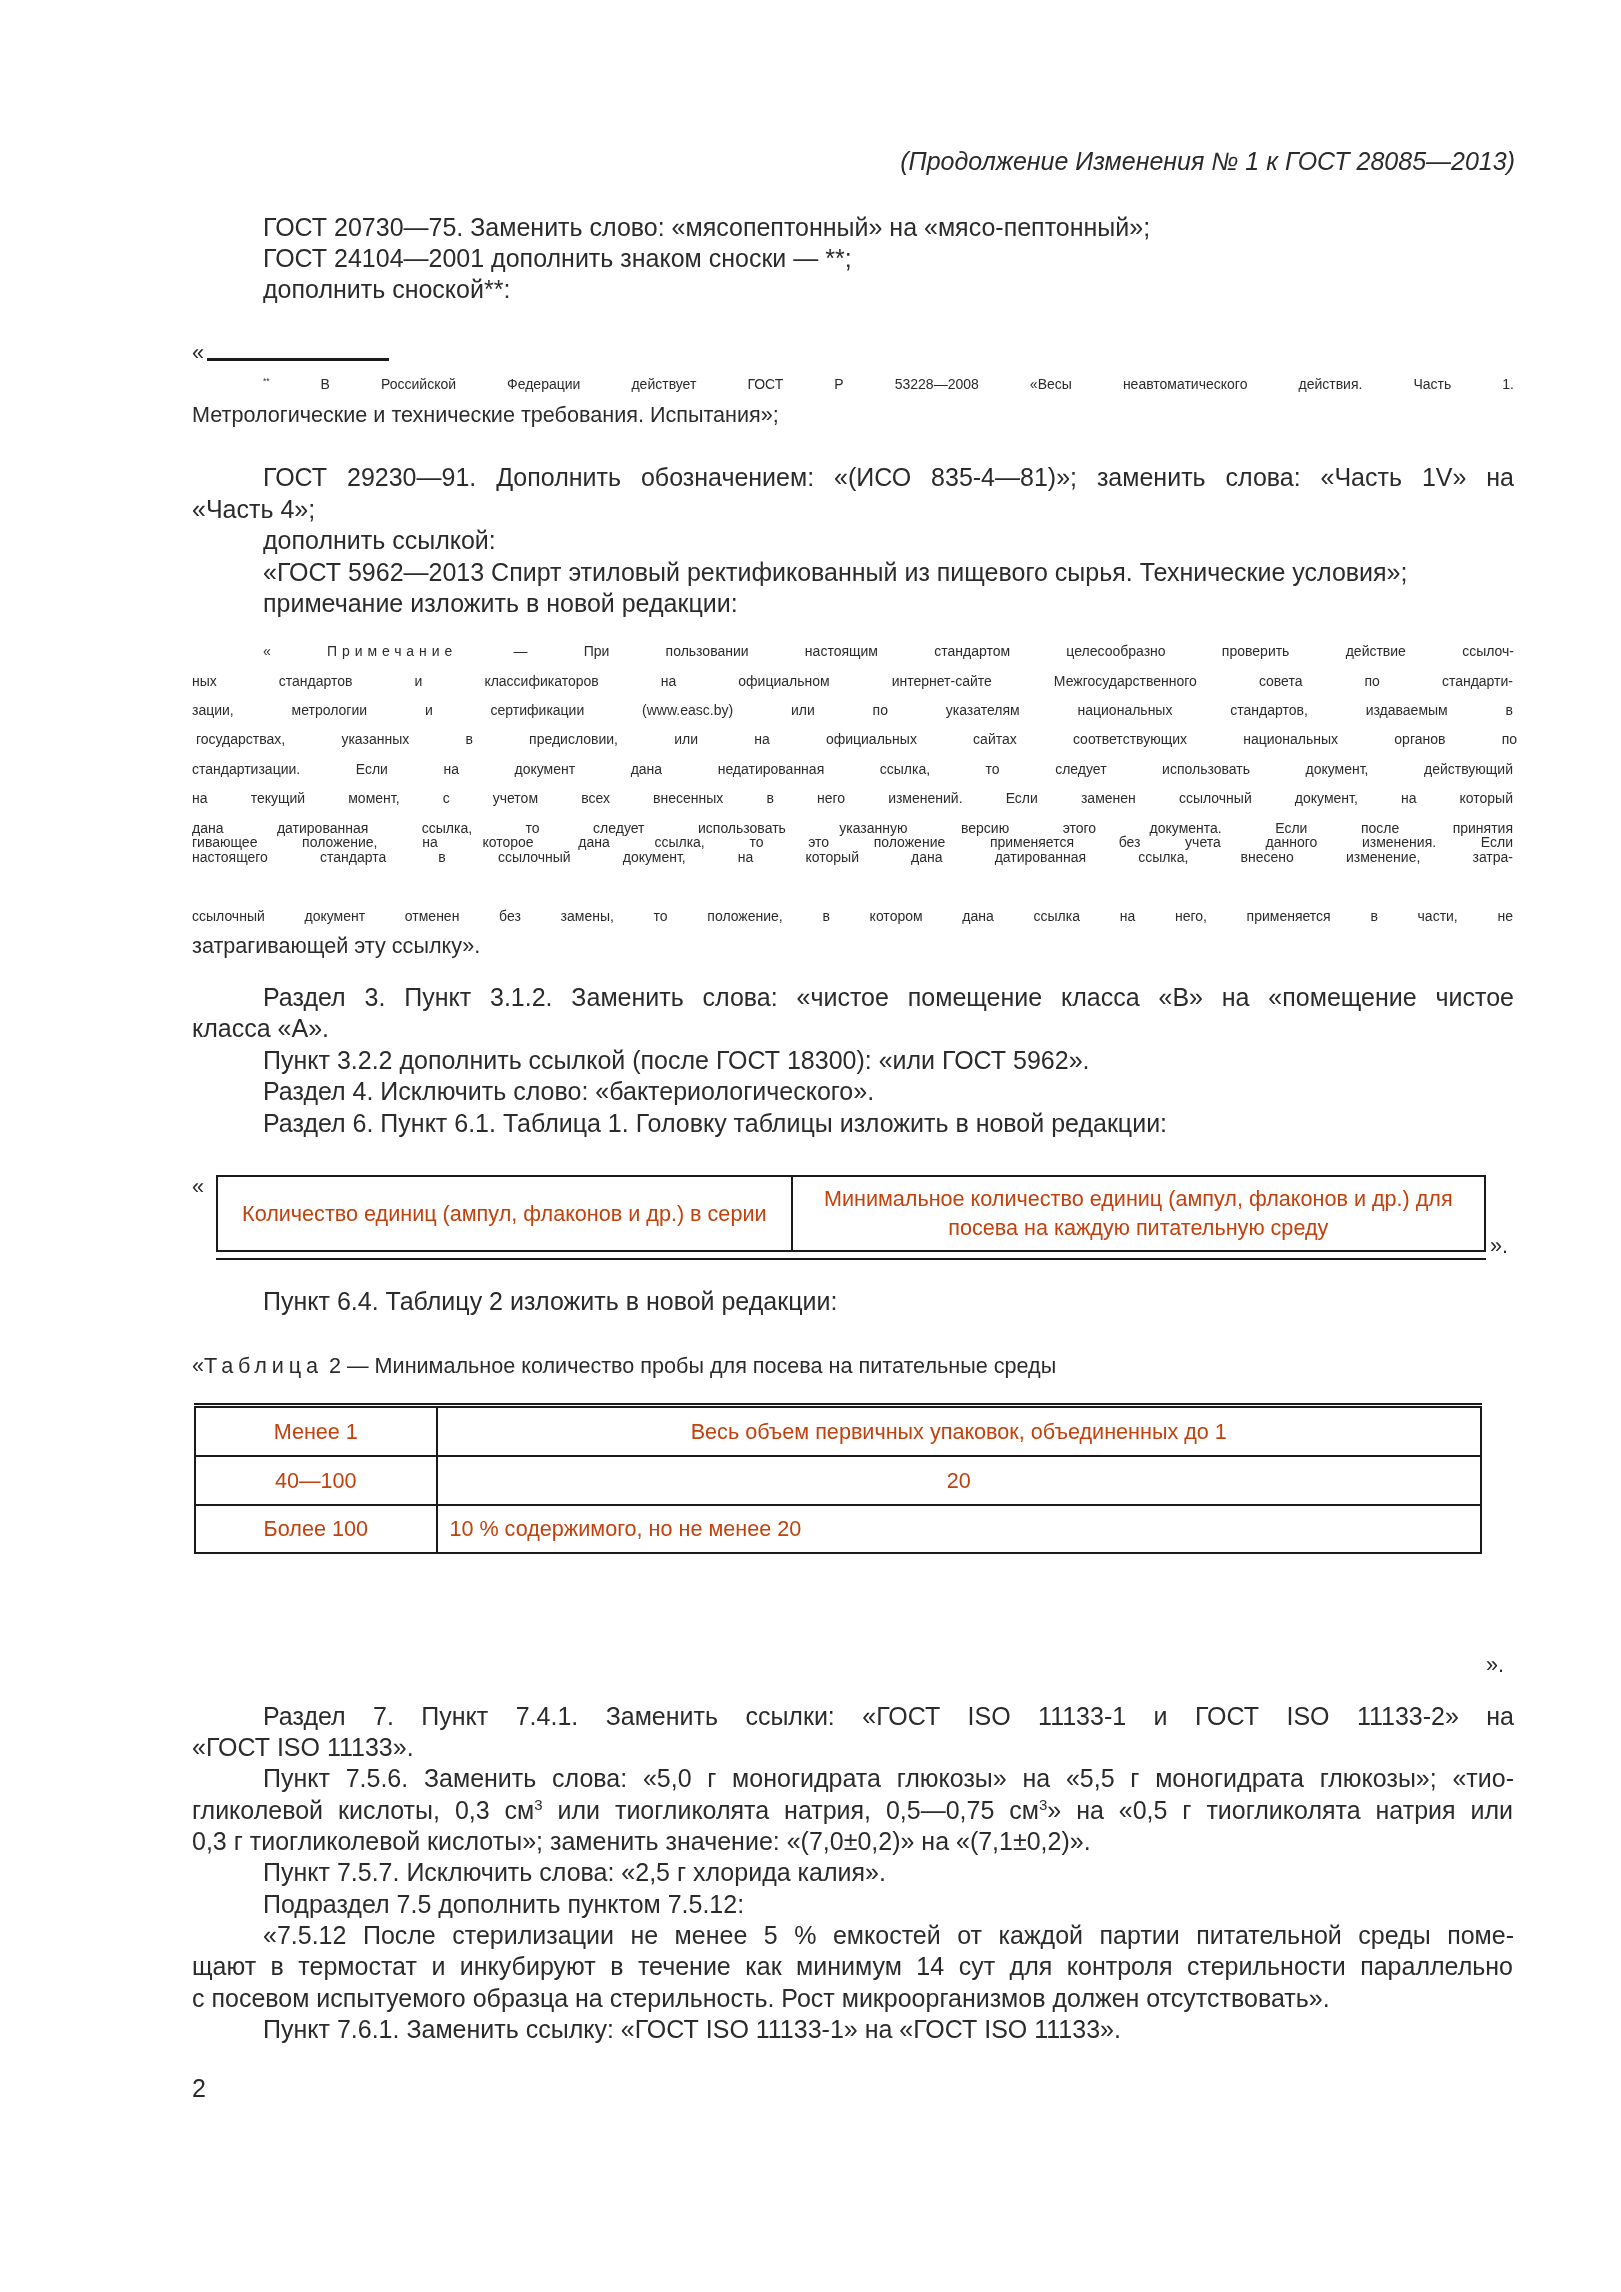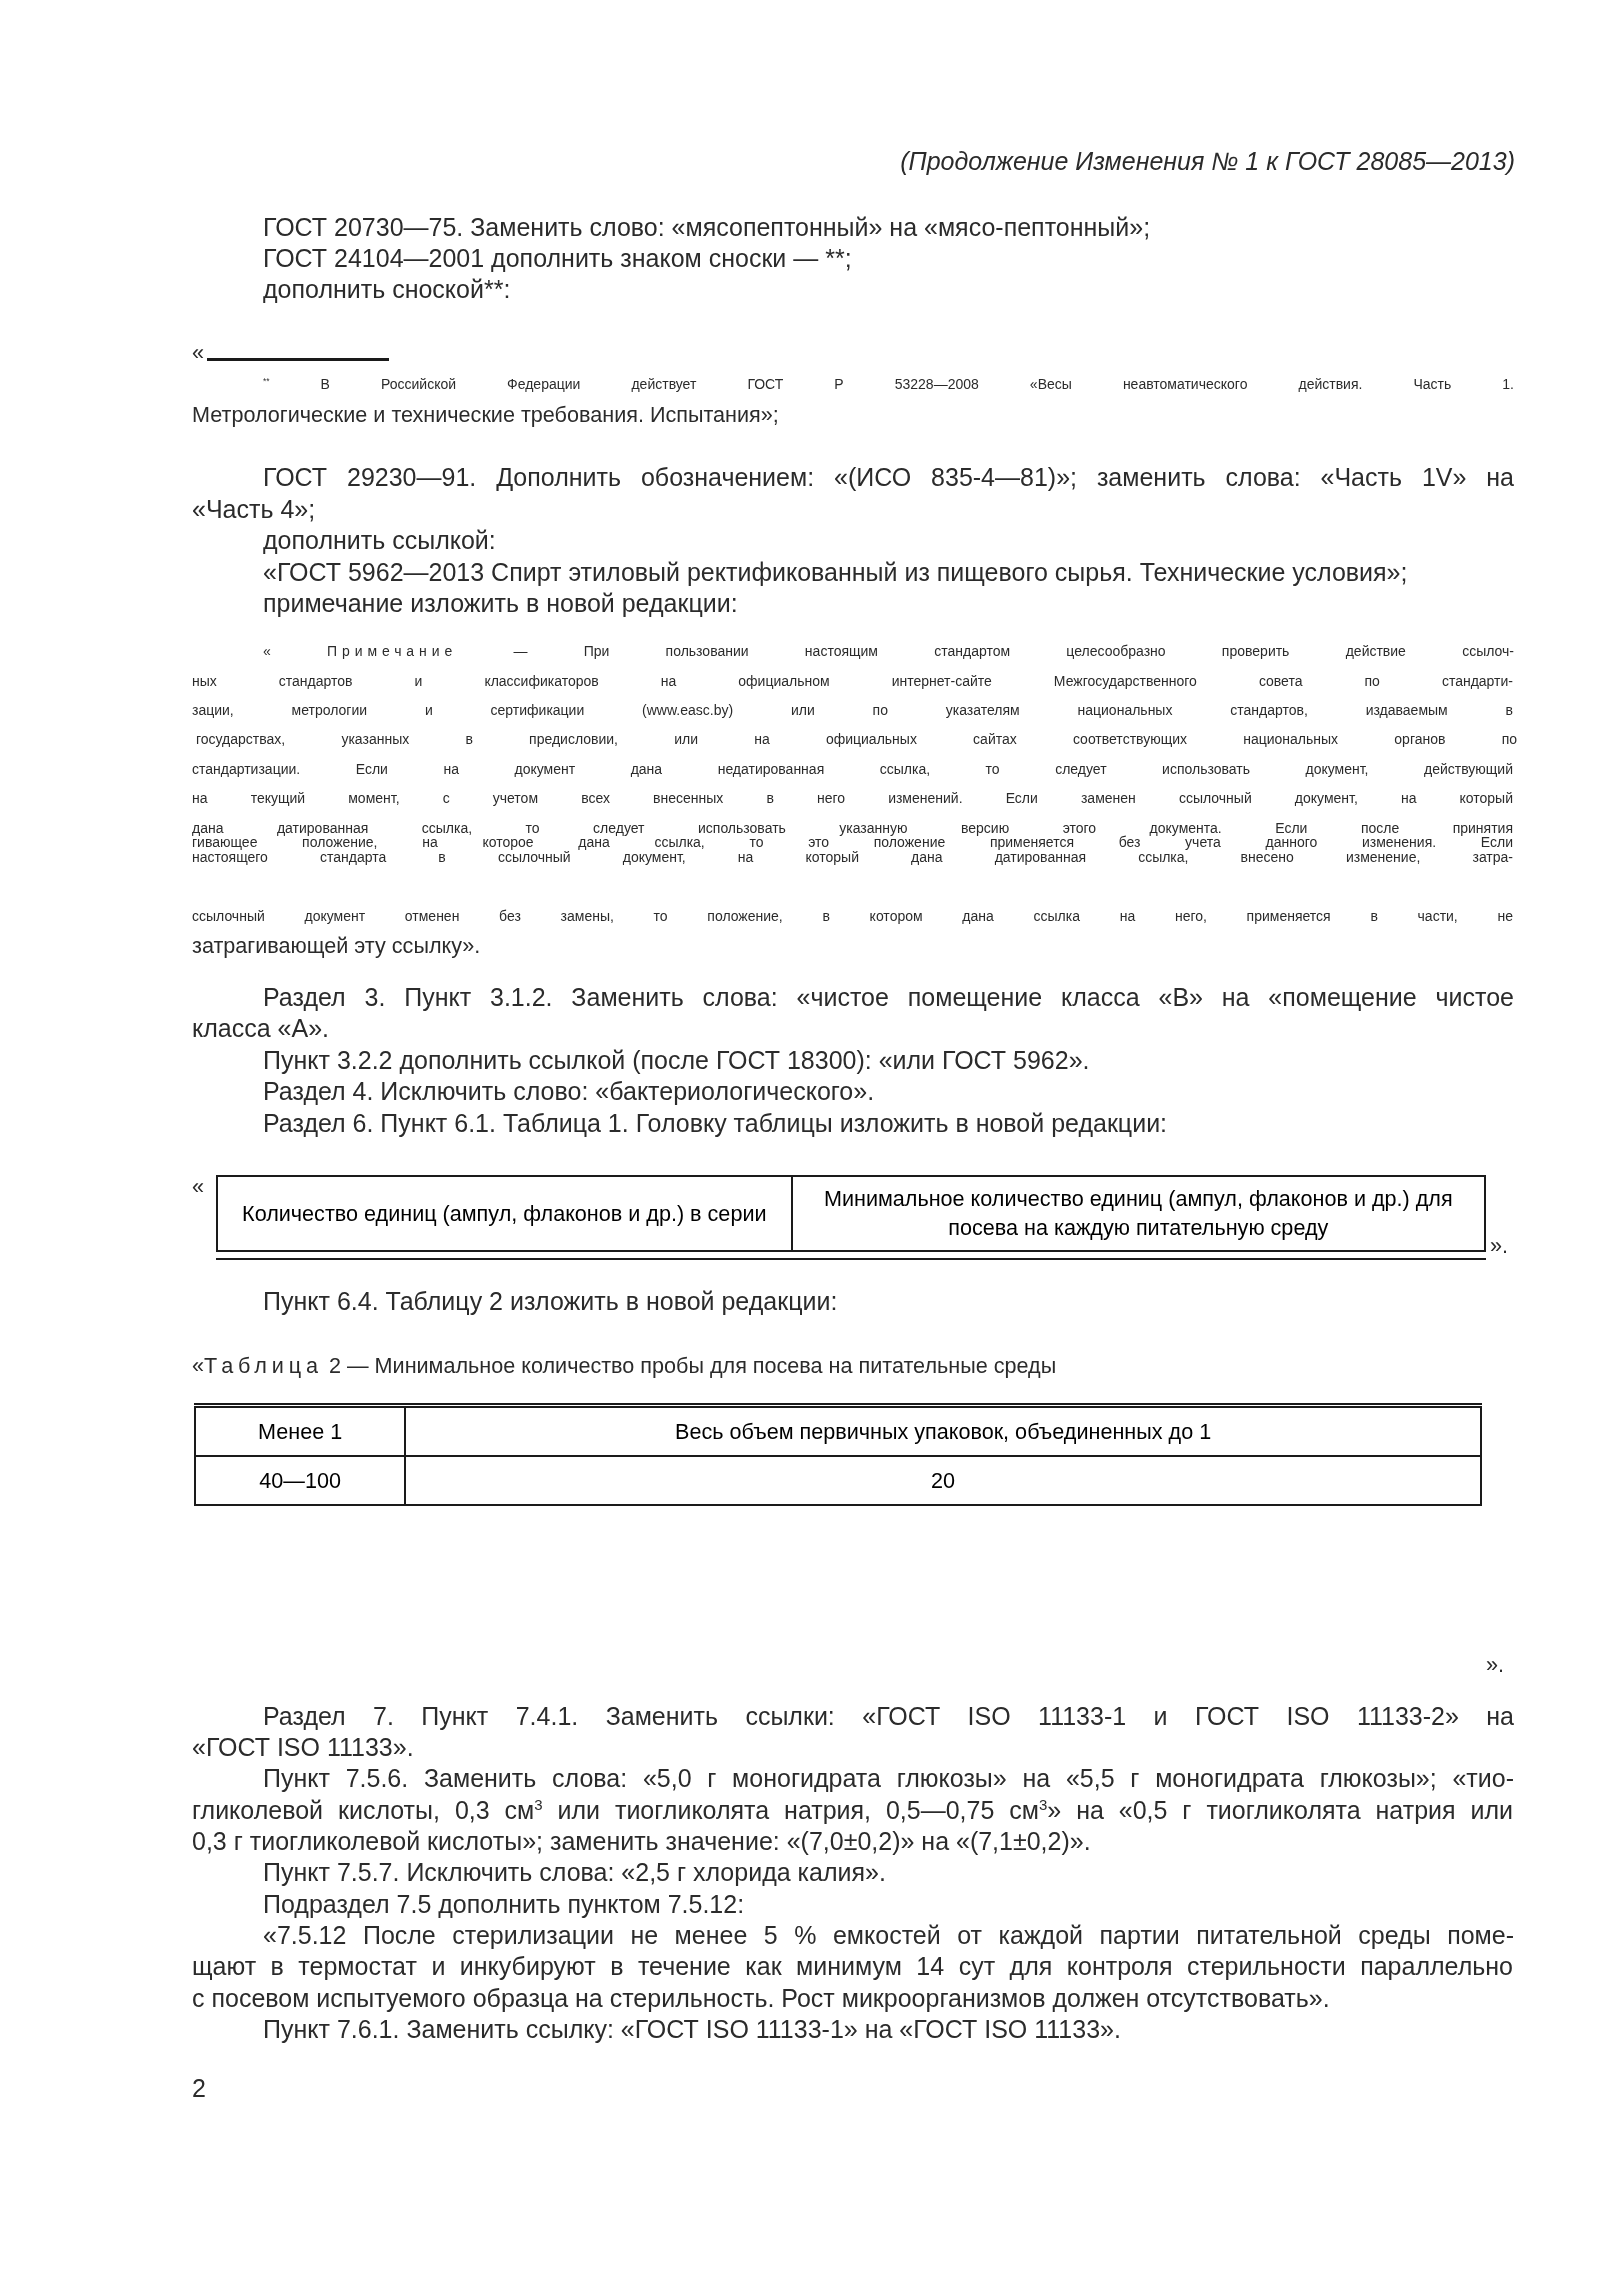--- a/index.html
+++ b/index.html
@@ -8,21 +8,21 @@
   .ln { position:absolute; white-space:nowrap; font-size:25px; line-height:29px; }
   .sm { position:absolute; white-space:nowrap; font-size:21.6px; line-height:29px; }
   .just { position:absolute; font-size:25px; line-height:29px; text-align:justify; text-align-last:justify; white-space:nowrap; }
   .justs { position:absolute; font-size:14px; line-height:29px; text-align:justify; text-align-last:justify; white-space:nowrap; }
   .j-inner { display:block; }
   .spaced { letter-spacing:4.9px; }
   .header { position:absolute; right:106px; top:147px; font-size:25px; font-style:italic; white-space:nowrap; }
   sup { font-size:0.6em; vertical-align:0.6em; line-height:0; }
   sub { font-size:0.6em; vertical-align:-0.3em; line-height:0; }
   .fnrule { position:absolute; left:207px; top:358px; width:182px; height:2.9px; background:#1a1a1a; }
-  table.t { position:absolute; border-collapse:collapse; font-size:21.6px; color:#000000; }
+  table.t { position:absolute; border-collapse:collapse; font-size:21.6px; color:#c2410c; }
   table.t td { border:2.9px solid #1a1a1a; text-align:center; vertical-align:middle; padding:3.9px 11.8px; line-height:29px; }
   table.t td.left { text-align:left; }
   .t1 { left:216px; top:1175px; width:1270px; }
   .t1 td { height:65px; }
   .t1-under { position:absolute; left:216px; top:1258px; width:1270px; height:2px; background:#1a1a1a; }
   .t2 { left:194px; top:1403px; width:1288px; }
   .t2 .hd td { height:61px; }
   .t2 .hd2 td { border-top:5.9px double #1a1a1a; }
   .t2 .row td { height:39px; }
 </style>
@@ -109,20 +109,24 @@
 <table class="t t2">
   <tbody>
   <tr class="row hd2">
     <td>Менее 1</td>
     <td>Весь объем первичных упаковок, объединенных до 1</td>
   </tr>
   <tr class="row">
     <td>40—100</td>
     <td>20</td>
   </tr>
+  <tr class="row">
+    <td>Более 100</td>
+    <td class="left">10 % содержимого, но не менее 20</td>
+  </tr>
 </tbody>
   </table>
 <div class="sm" style="left:1486px;top:1650px;">».</div>
 
 <div class="just" style="left:263px;top:1702px;width:1251px;">
     <span class="j-inner">Раздел 7. Пункт 7.4.1. Заменить ссылки: «ГОСТ ISO 11133-1 и ГОСТ ISO 11133-2» на</span>
   </div>
 <div class="ln" style="left:192px;top:1733px;">«ГОСТ ISO 11133».</div>
 <div class="just" style="left:263px;top:1764px;width:1251px;">
     <span class="j-inner">Пункт 7.5.6. Заменить слова: «5,0 г моногидрата глюкозы» на «5,5 г моногидрата глюкозы»; «тио-</span>

